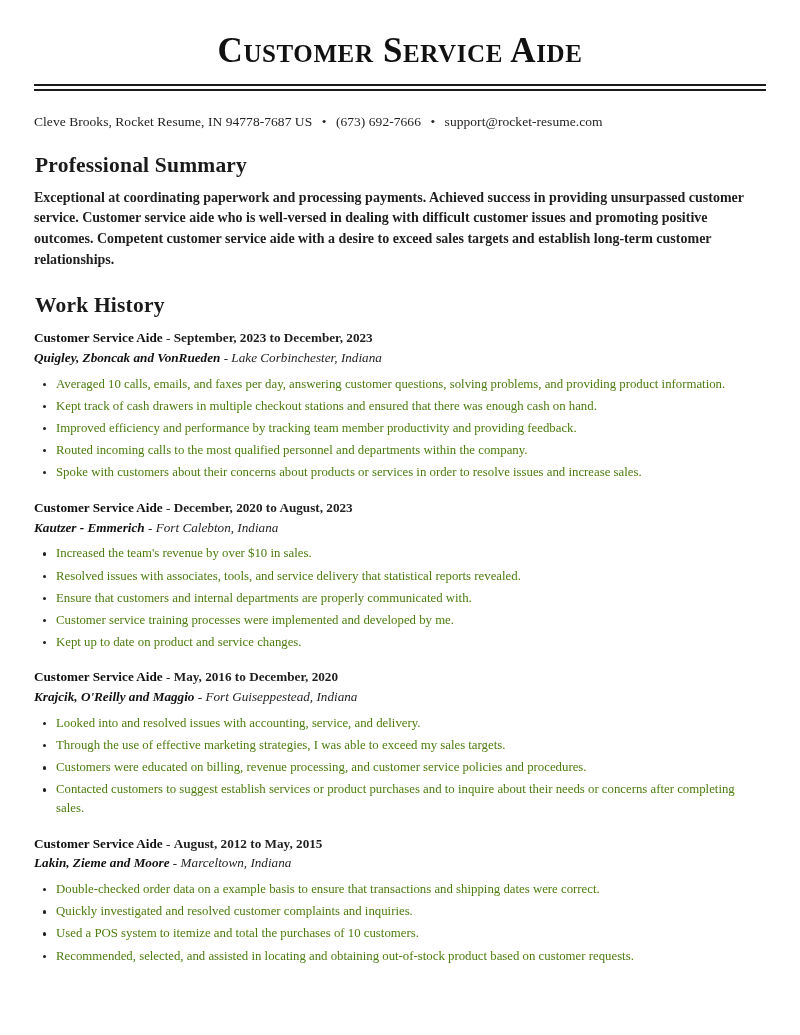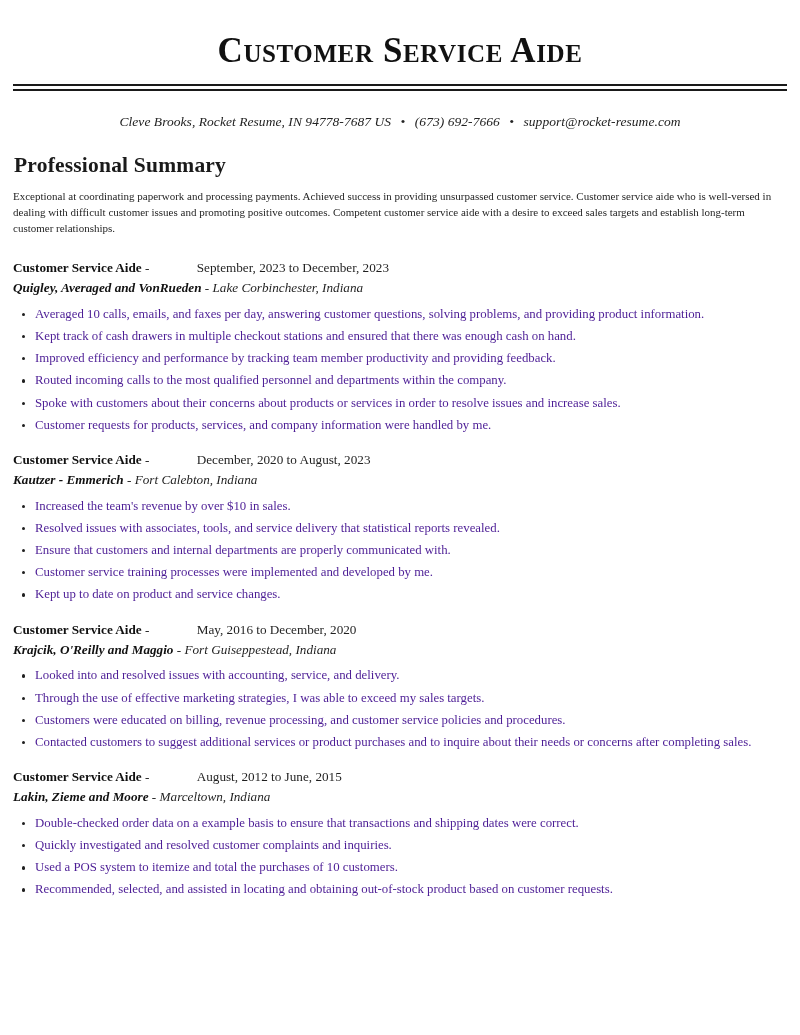--- a/index.html
+++ b/index.html
@@ -12,21 +12,21 @@
   body {
     width: 800px;
     height: 1035px;
     overflow: hidden;
     font-family: "Liberation Serif", "DejaVu Serif", serif;
     color: #1b1b1b;
   }
   .page {
     width: 800px;
     height: 1035px;
-    padding: 0 13px;
+    padding: 0 34px;
     position: relative;
     overflow: hidden;
   }
 
   
   .doc-title {
     text-align: center;
     font-family: "Liberation Serif", "DejaVu Serif", serif;
     font-variant: small-caps;
     font-weight: 700;
@@ -38,68 +38,67 @@
     line-height: 1.2;
   }
   .rule-double {
     margin-top: 12px;
     height: 7px;
     border-top: 2px solid #1a1a1a;
     border-bottom: 2px solid #1a1a1a;
     background: #ffffff;
   }
   .contact-line {
-    text-align: center;
     font-size: 13.5px;
     color: #232323;
     margin-top: 23px;
     letter-spacing: 0.05px;
     white-space: nowrap;
-    font-style: italic;
   }
   .contact-sep {
     padding: 0 6px;
     color: #232323;
   }
 
   
   .section {
     margin-top: 22px;
   }
   .section-heading {
     font-family: "Liberation Serif", "DejaVu Serif", serif;
     font-weight: 700;
     font-size: 21.5px;
     color: #1a1a1a;
     margin: 0 0 9px 1px;
     line-height: 1.25;
     letter-spacing: 0.2px;
   }
   .summary-text {
-    font-size: 11px;
+    font-size: 14px;
     line-height: 1.47;
     color: #1f1f1f;
     margin: 0;
     text-align: left;
+    font-weight: bold;
   }
 
   
   .job { margin-bottom: 16px; }
   .job:last-child { margin-bottom: 0; }
   .job-line-1 {
     font-size: 13.2px;
     line-height: 1.5;
     color: #1f1f1f;
     margin: 0;
   }
   .job-title {
     font-weight: 700;
     color: #111111;
   }
-  .job-dates { font-weight: 400; margin-left: 44px; }
+  .job-dates { font-weight: 700; }
   .job-line-2 {
     font-size: 13.2px;
     line-height: 1.5;
     color: #1f1f1f;
     margin: 0;
   }
   .job-company {
     font-weight: 700;
     font-style: italic;
     color: #111111;
@@ -109,21 +108,21 @@
 
   ul.bullets {
     list-style: none;
     margin: 7px 0 0 0;
     padding: 0;
   }
   ul.bullets li {
     position: relative;
     font-size: 12.8px;
     line-height: 1.45;
-    color: #4c1d95;
+    color: #4d7c0f;
     padding-left: 22px;
     margin-bottom: 3.6px;
   }
   ul.bullets li::before {
     content: "";
     position: absolute;
     left: 9px;
     top: 8px;
     width: 3.2px;
     height: 3.2px;
@@ -147,56 +146,56 @@
     <span class="contact-sep">•</span>
     <span>support@rocket-resume.com</span>
   </div>
 
   <div class="section">
     <h2 class="section-heading">Professional Summary</h2>
     <p class="summary-text">Exceptional at coordinating paperwork and processing payments. Achieved success in providing unsurpassed customer service. Customer service aide who is well-versed in dealing with difficult customer issues and promoting positive outcomes. Competent customer service aide with a desire to exceed sales targets and establish long-term customer relationships.</p>
   </div>
 
   <div class="section">
+    <h2 class="section-heading">Work History</h2>
     <div id="work-history-list">
         <div class="job">
           <p class="job-line-1"><span class="job-title">Customer Service Aide</span><span class="dash"> - </span><span class="job-dates">September, 2023 to December, 2023</span></p>
-          <p class="job-line-2"><span class="job-company">Quigley, Averaged and VonRueden</span><span class="dash"> - </span><span class="job-location">Lake Corbinchester, Indiana</span></p>
+          <p class="job-line-2"><span class="job-company">Quigley, Zboncak and VonRueden</span><span class="dash"> - </span><span class="job-location">Lake Corbinchester, Indiana</span></p>
           <ul class="bullets">
             <li>Averaged 10 calls, emails, and faxes per day, answering customer questions, solving problems, and providing product information.</li>
             <li>Kept track of cash drawers in multiple checkout stations and ensured that there was enough cash on hand.</li>
             <li>Improved efficiency and performance by tracking team member productivity and providing feedback.</li>
             <li>Routed incoming calls to the most qualified personnel and departments within the company.</li>
             <li>Spoke with customers about their concerns about products or services in order to resolve issues and increase sales.</li>
-            <li>Customer requests for products, services, and company information were handled by me.</li>
           </ul>
         </div>
         <div class="job">
           <p class="job-line-1"><span class="job-title">Customer Service Aide</span><span class="dash"> - </span><span class="job-dates">December, 2020 to August, 2023</span></p>
           <p class="job-line-2"><span class="job-company">Kautzer - Emmerich</span><span class="dash"> - </span><span class="job-location">Fort Calebton, Indiana</span></p>
           <ul class="bullets">
             <li>Increased the team's revenue by over $10 in sales.</li>
             <li>Resolved issues with associates, tools, and service delivery that statistical reports revealed.</li>
             <li>Ensure that customers and internal departments are properly communicated with.</li>
             <li>Customer service training processes were implemented and developed by me.</li>
             <li>Kept up to date on product and service changes.</li>
           </ul>
         </div>
         <div class="job">
           <p class="job-line-1"><span class="job-title">Customer Service Aide</span><span class="dash"> - </span><span class="job-dates">May, 2016 to December, 2020</span></p>
           <p class="job-line-2"><span class="job-company">Krajcik, O'Reilly and Maggio</span><span class="dash"> - </span><span class="job-location">Fort Guiseppestead, Indiana</span></p>
           <ul class="bullets">
             <li>Looked into and resolved issues with accounting, service, and delivery.</li>
             <li>Through the use of effective marketing strategies, I was able to exceed my sales targets.</li>
             <li>Customers were educated on billing, revenue processing, and customer service policies and procedures.</li>
-            <li>Contacted customers to suggest additional services or product purchases and to inquire about their needs or concerns after completing sales.</li>
-          </ul>
-        </div>
-        <div class="job">
-          <p class="job-line-1"><span class="job-title">Customer Service Aide</span><span class="dash"> - </span><span class="job-dates">August, 2012 to June, 2015</span></p>
+            <li>Contacted customers to suggest establish services or product purchases and to inquire about their needs or concerns after completing sales.</li>
+          </ul>
+        </div>
+        <div class="job">
+          <p class="job-line-1"><span class="job-title">Customer Service Aide</span><span class="dash"> - </span><span class="job-dates">August, 2012 to May, 2015</span></p>
           <p class="job-line-2"><span class="job-company">Lakin, Zieme and Moore</span><span class="dash"> - </span><span class="job-location">Marceltown, Indiana</span></p>
           <ul class="bullets">
             <li>Double-checked order data on a example basis to ensure that transactions and shipping dates were correct.</li>
             <li>Quickly investigated and resolved customer complaints and inquiries.</li>
             <li>Used a POS system to itemize and total the purchases of 10 customers.</li>
             <li>Recommended, selected, and assisted in locating and obtaining out-of-stock product based on customer requests.</li>
           </ul>
         </div>
       </div>
   </div>

